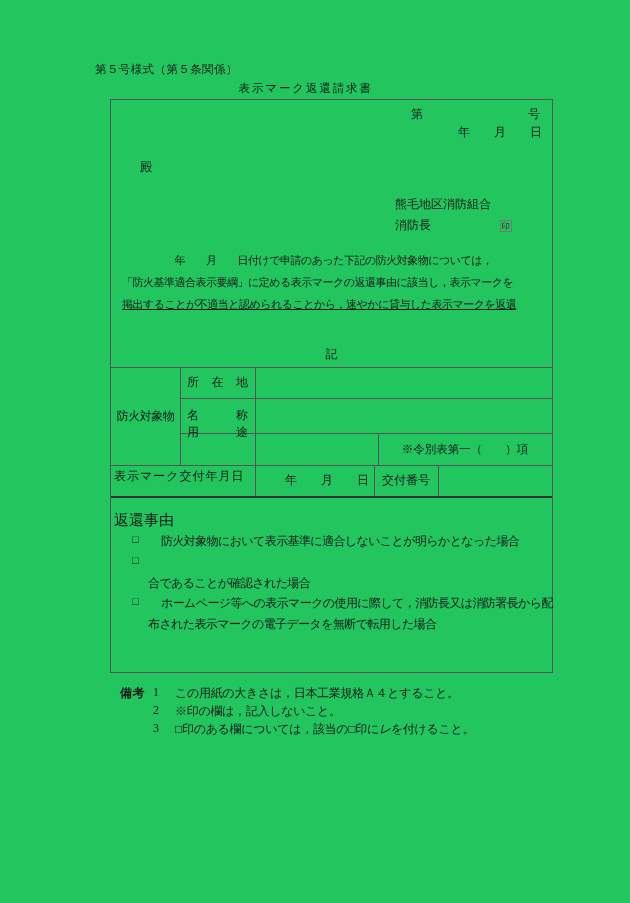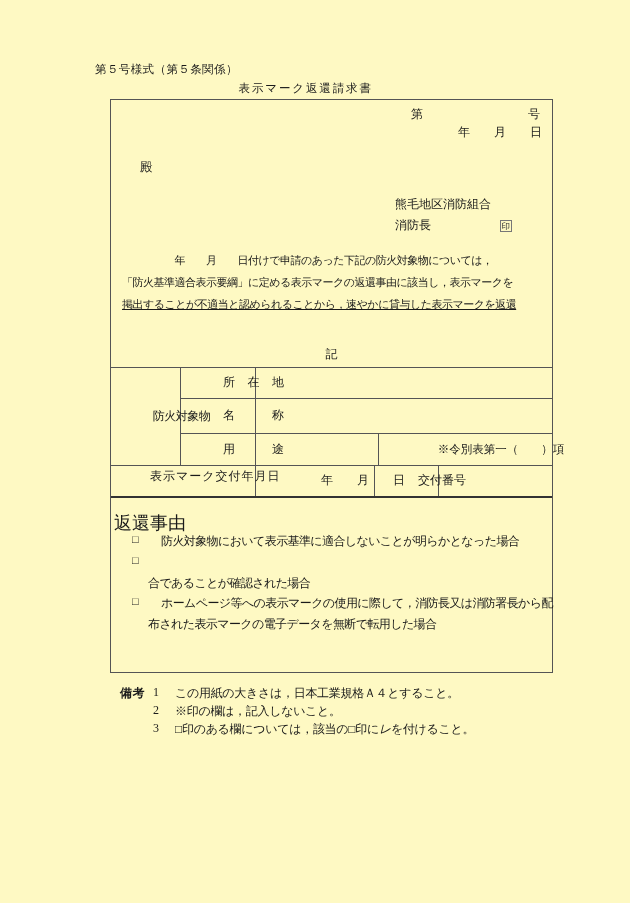--- a/index.html
+++ b/index.html
@@ -1,18 +1,18 @@
 <!DOCTYPE html>
 <html><head>
 <meta charset="utf-8">
 <style>
   * { margin:0; padding:0; box-sizing:border-box; }
   html,body { background:#ffffff; }
   .page {
-    position:relative; width:630px; height:903px; background:#fef9c3;
+    position:relative; width:630px; height:903px; background:#22c55e;
     font-family:"Liberation Serif","DejaVu Serif",serif; color:#1a1a1a;
     overflow:hidden;
   }
   .t { white-space:pre; }
   .form-code { position:absolute; left:95px; top:62px; font-size:11.5px; letter-spacing:0.4px; }
   .doc-title { position:absolute; left:110px; top:81px; width:390px; text-align:center;
                font-size:11.5px; word-spacing:-2px; letter-spacing:0.5px; }
 
   .box { position:absolute; left:110px; top:99px; width:443px; height:574px; border:1px solid #555; }
 
@@ -35,35 +35,35 @@
   .h-r1  { top:298px; left:69px; width:372px; }
   .h-r2  { top:333px; left:69px; width:372px; }
   .h-r3  { top:365px; left:0; width:441px; }
   .h-bot { top:396px; left:0; width:441px; height:2px; background:#333; }
   .v-a  { left:69px;  top:267px; height:98px; }
   .v-b  { left:144px; top:267px; height:129px; }
   .v-c3 { left:267px; top:333px; height:32px; }
   .v-c4 { left:263px; top:365px; height:31px; }
   .v-d4 { left:327px; top:365px; height:31px; }
 
-  .cell { position:absolute; display:flex; align-items:center; font-size:12px; overflow:hidden;margin-left:36px; }
+  .cell { position:absolute; display:flex; align-items:center; font-size:12px; overflow:hidden; }
   .c-group { left:0; top:267px; width:69px; height:98px; justify-content:center; letter-spacing:-0.5px; }
   .c-lbl { left:69px; width:75px; padding:0 7px; }
   .c-lbl > span { width:100%; text-align:justify; text-align-last:justify; }
-  .c-lblA { top:267px; height:31px; } .c-lblB { top:298px; height:35px; } .c-lblC { top:333px; height:32px;justify-content:flex-end; }
+  .c-lblA { top:267px; height:31px; } .c-lblB { top:298px; height:35px; } .c-lblC { top:316px; height:32px;justify-content:flex-end; }
   .c-valA { left:144px; top:267px; width:297px; height:31px; }
   .c-valB { left:144px; top:298px; width:297px; height:35px; }
   .c-valC { left:144px; top:333px; width:123px; height:32px; }
   .c-note { left:267px; top:333px; width:174px; height:32px; justify-content:center; font-size:11.5px; }
   .c-r4lbl { left:0; top:365px; width:144px; height:23px; padding-left:3px; letter-spacing:1px; }
   .c-r4date { left:144px; top:365px; width:119px; height:31px; justify-content:flex-end; padding-right:5px; }
   .c-r4num { left:263px; top:365px; width:64px; height:31px; justify-content:center; }
   .c-r4val { left:327px; top:365px; width:114px; height:31px; }
 
-  .reason-head { position:absolute; left:3px; top:411px; font-size:18px; }
+  .reason-head { position:absolute; left:3px; top:411px; font-size:15px; }
   .cb { position:absolute; left:21px; font-size:11px; color:#222; }
   .cb1 { top:433px; } .cb2 { top:454px; } .cb3 { top:495px; }
   .rtxt { position:absolute; left:50px; font-size:12px; letter-spacing:-0.6px; white-space:pre; }
   .rt1 { top:433px;text-align:center; } .rt2a { top:454px; } .rt3a { top:495px; }
   .rcont { position:absolute; left:37px; font-size:12px; letter-spacing:-0.6px; white-space:pre; }
   .rt2b { top:475px; } .rt3b { top:516px; }
 
   .notes-label { position:absolute; left:120px; top:685px; font-size:12px; font-weight:bold; letter-spacing:0.5px; }
   .note-num { position:absolute; left:153px; font-size:12px; }
   .note-txt { position:absolute; left:175px; font-size:12px; letter-spacing:-0.3px; white-space:pre; }

